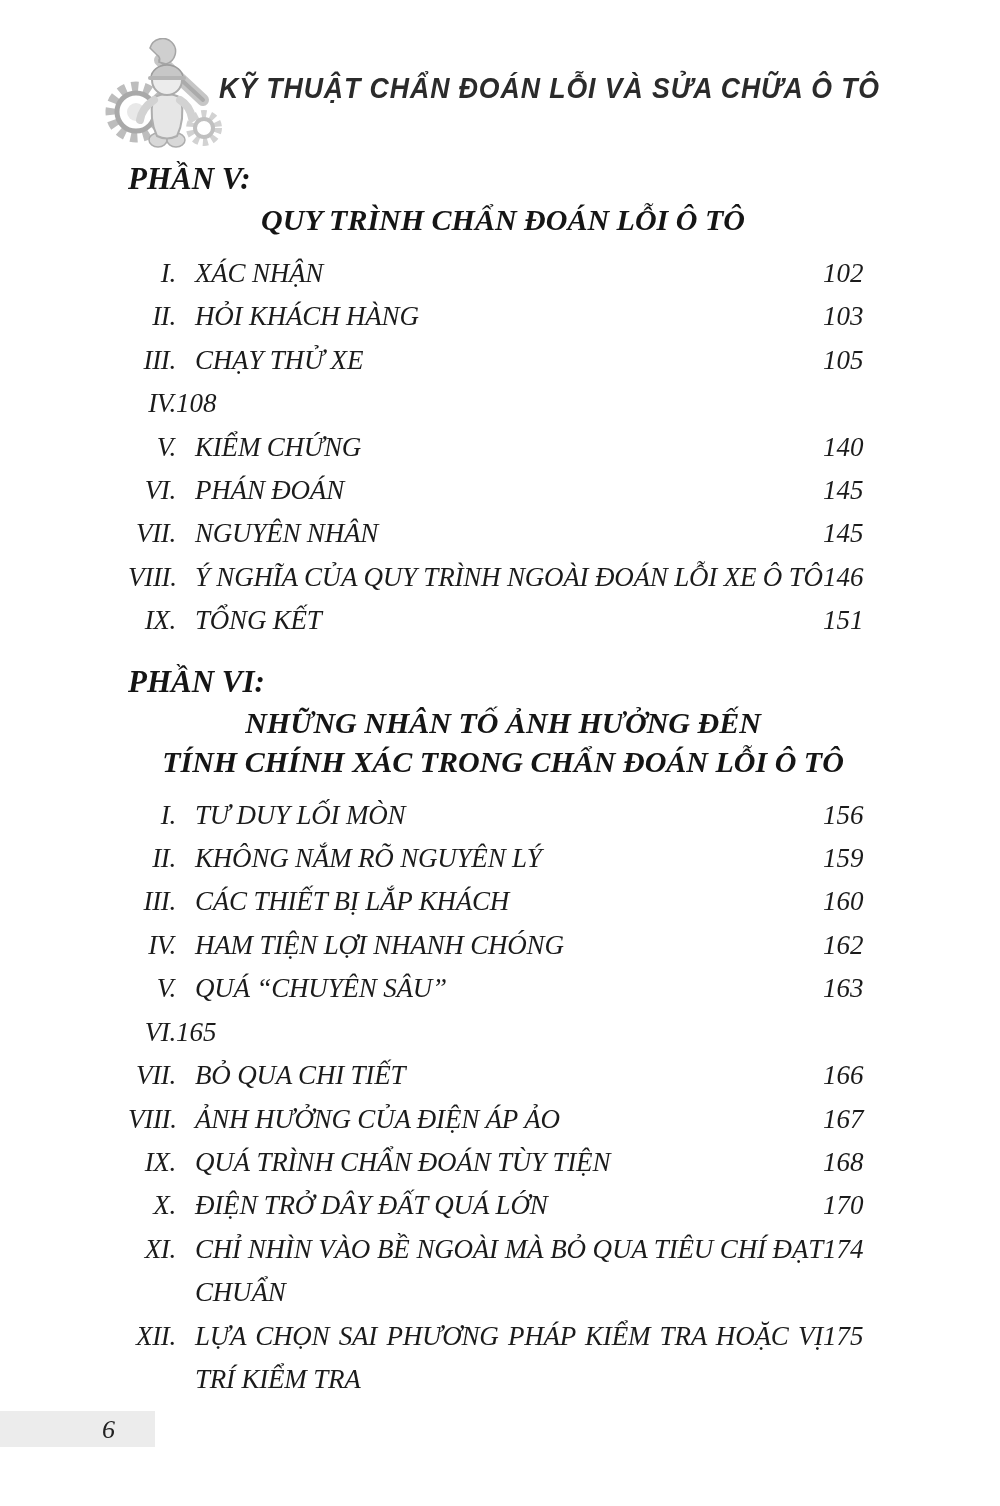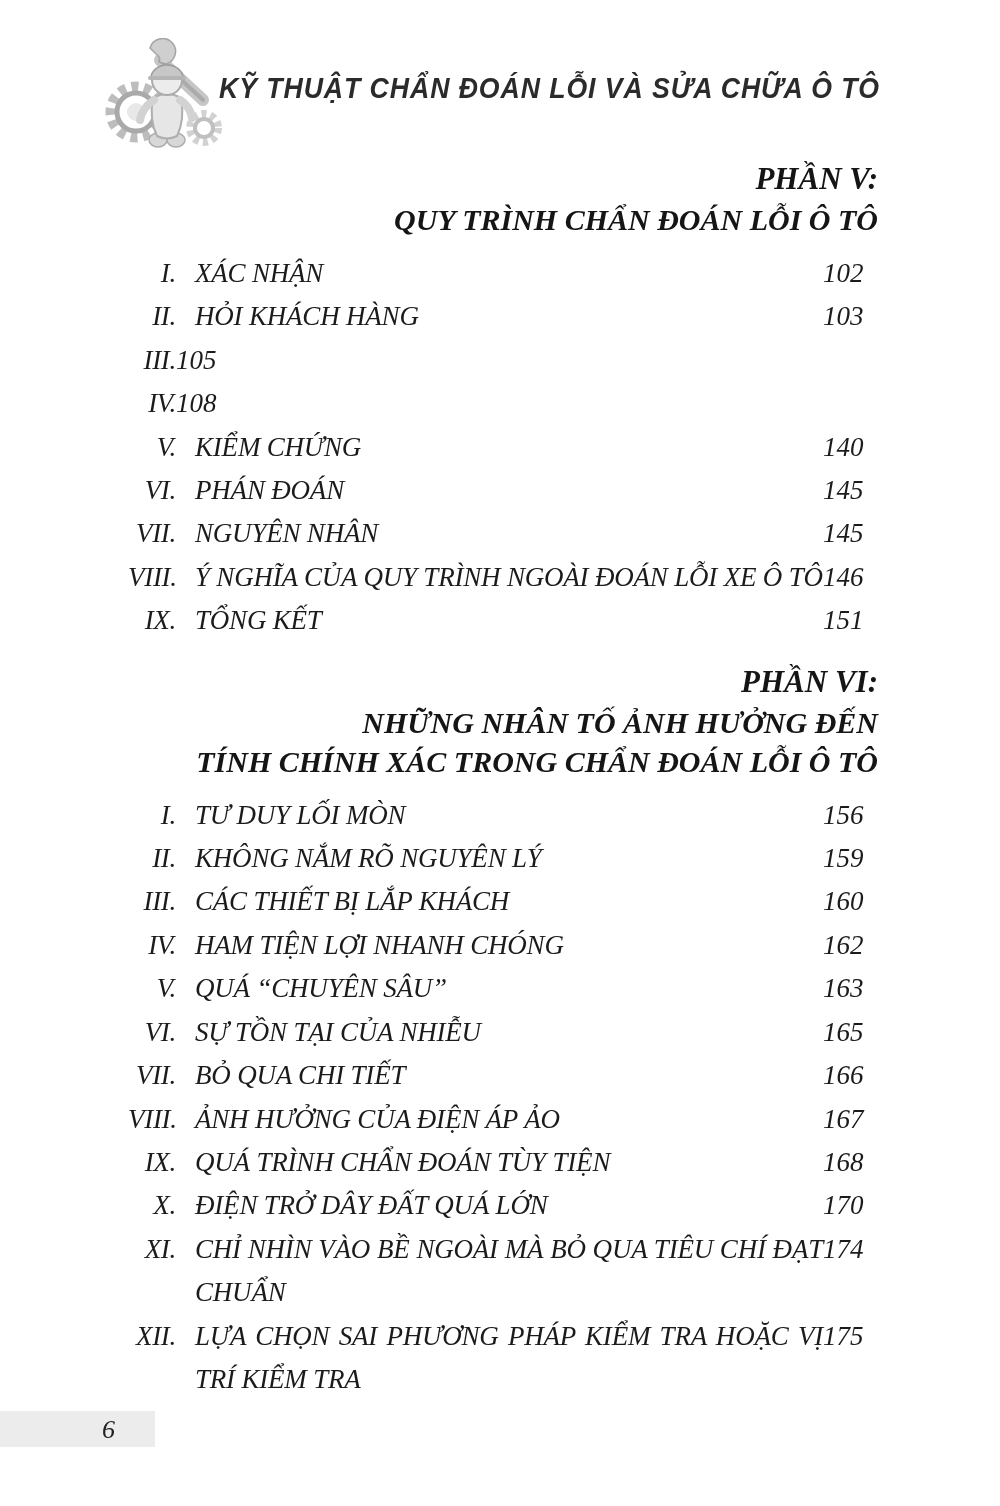--- a/index.html
+++ b/index.html
@@ -27,26 +27,26 @@
     white-space:nowrap;
     color:#2b2b2b;
   }
 
   
   .toc {
     position:absolute; left:128px; top:158px; width:750px;
   }
   .part-label {
     margin:0; font-size:31px; font-weight:700;
-    text-align:right; line-height:42px; color:#151515;
+    text-align:left; line-height:42px; color:#151515;
   }
   .section-titles { margin:0; }
   .section-title-line {
     font-size:30px; font-weight:700;
-    text-align:right; line-height:39px; color:#151515;
+    text-align:center; line-height:39px; color:#151515;
   }
   .toc-list {
     list-style:none; margin:13px 0 0 0; padding:0;
   }
   .toc-row {
     display:flex; align-items:baseline;
     font-size:27px; line-height:43.4px;
   }
   .toc-numeral {
     flex:none; width:48px; text-align:right;
@@ -123,20 +123,21 @@
   </li>
 
   <li class="toc-row">
     <span class="toc-numeral">II.</span>
     <span class="toc-title">HỎI KHÁCH HÀNG</span>
     <span class="toc-page">103</span>
   </li>
 
   <li class="toc-row">
     <span class="toc-numeral">III.</span>
+    <span class="toc-title">CHẠY THỬ XE</span>
     <span class="toc-page">105</span>
   </li>
 
   <li class="toc-row">
     <span class="toc-numeral">IV.</span>
     <span class="toc-page">108</span>
   </li>
 
   <li class="toc-row">
     <span class="toc-numeral">V.</span>
@@ -202,21 +203,20 @@
   </li>
 
   <li class="toc-row">
     <span class="toc-numeral">V.</span>
     <span class="toc-title">QUÁ “CHUYÊN SÂU”</span>
     <span class="toc-page">163</span>
   </li>
 
   <li class="toc-row">
     <span class="toc-numeral">VI.</span>
-    <span class="toc-title">SỰ TỒN TẠI CỦA NHIỄU</span>
     <span class="toc-page">165</span>
   </li>
 
   <li class="toc-row">
     <span class="toc-numeral">VII.</span>
     <span class="toc-title">BỎ QUA CHI TIẾT</span>
     <span class="toc-page">166</span>
   </li>
 
   <li class="toc-row">

